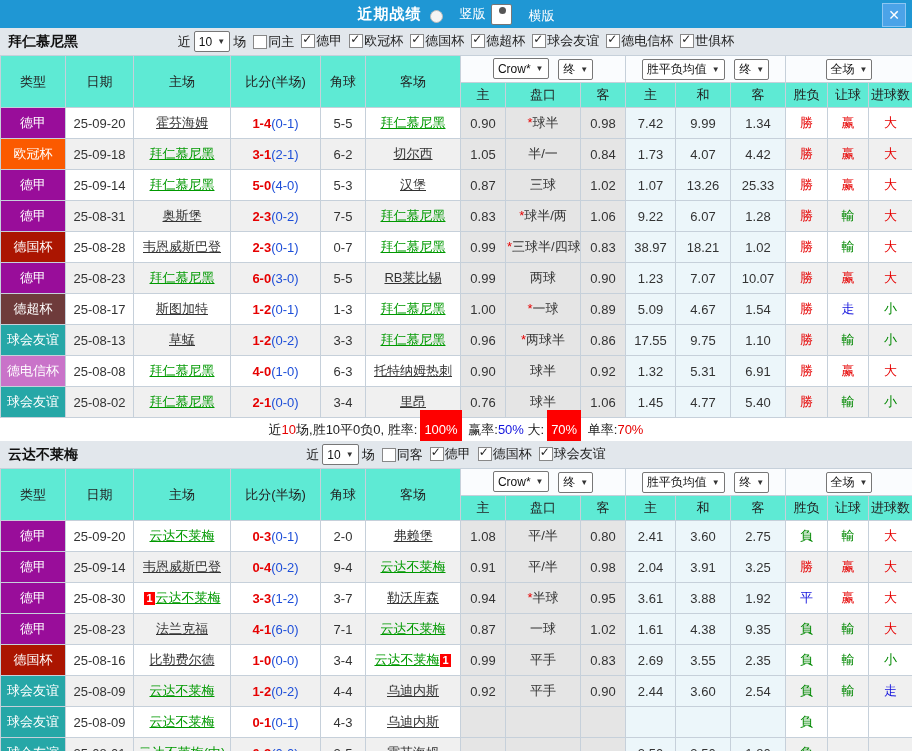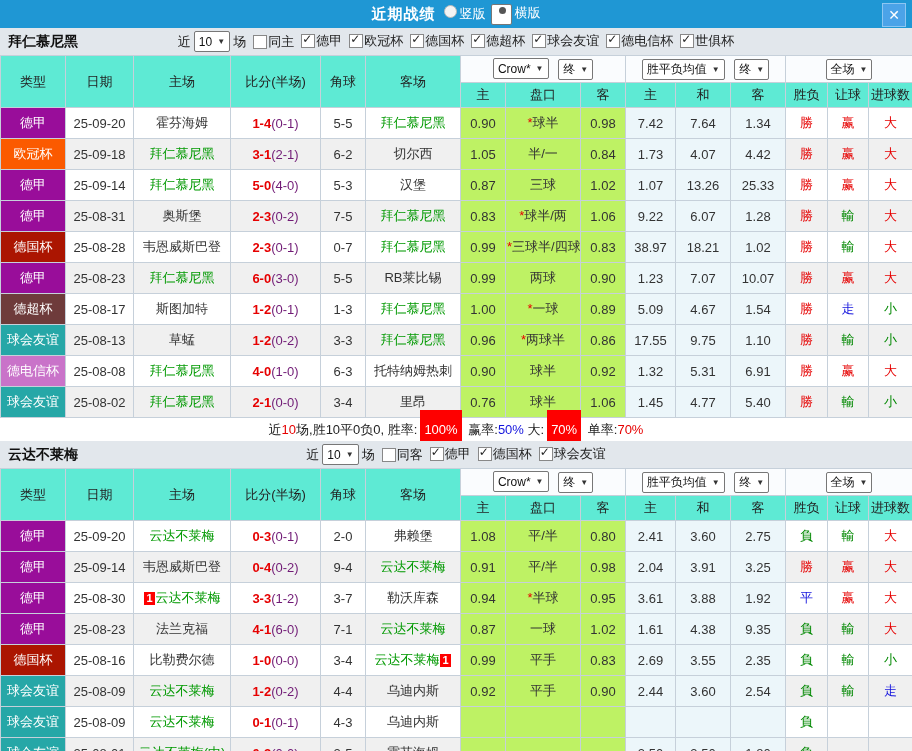--- a/index.html
+++ b/index.html
@@ -2,21 +2,21 @@
 <html><head>
 <meta charset="utf-8">
 <style>
   html,body{margin:0;padding:0;background:#fff;}
   body{font-family:"Liberation Sans","DejaVu Sans",sans-serif;}
   .page{position:relative;width:912px;height:751px;overflow:hidden;background:#fff;}
 
   
   .topbar{height:28px;background:#1f97d4;display:flex;align-items:center;justify-content:center;position:relative;color:#fff;}
   .topbar .title{font-weight:bold;font-size:15px;letter-spacing:1px;}
-  .radio-group{display:flex;align-items:flex-start;margin-left:2px;font-size:13px;}
+  .radio-group{display:flex;align-items:flex-end;margin-left:2px;font-size:13px;gap:14px;}
   .radio{display:inline-block;width:11px;height:11px;border-radius:50%;background:#f4f4f4;border:1px solid #bbb;margin:0 3px 0 6px;position:relative;vertical-align:middle;}
   .radio.sel::after{content:"";position:absolute;left:2px;top:2px;width:7px;height:7px;border-radius:50%;background:#555;}
   .close-btn{position:absolute;right:6px;top:3px;width:22px;height:22px;background:#4ba3e8;border:1px solid #8cc6f2;color:#fff;font-size:14px;font-weight:bold;display:flex;align-items:center;justify-content:center;cursor:pointer;}
   .close-btn::after{content:"✕";}
 
   
   .filterbar{height:27px;background:#e2e7ec;position:relative;display:flex;align-items:center;font-size:13px;color:#222;}
   .team-name{position:absolute;left:8px;font-weight:bold;font-size:14px;color:#111;}
   .filter-controls{margin:0 auto;display:flex;align-items:center;white-space:nowrap;}
   .sel{display:inline-flex;align-items:center;background:#fff;border:1px solid #777;height:19px;padding:0 4px;font-size:12px;color:#111;border-radius:2px;margin:0 3px;}
@@ -28,26 +28,26 @@
 
   
   table.grid{border-collapse:collapse;table-layout:fixed;width:912px;font-size:13px;color:#333;}
   table.grid th,table.grid td{border:1px solid #c6d0da;text-align:center;overflow:hidden;white-space:nowrap;}
   thead th{background:#5eead4;font-weight:normal;color:#222;height:22px;}
   thead tr.h1 th{height:24px;}
   thead th.th-group{background:#fafcfe;}
   tbody td{height:28px;background:#fff;}
   tr.alt td{background:#f0f0f0;}
   td.type{color:#fff;font-size:13px;}
-  td.ah,tr.alt td.ah{background:#bef264;}
+  td.ah,tr.alt td.ah{background:#e5e5e5;}
   td.eu,tr.alt td.eu{background:#ecf6fa;}
   .focus{color:#009900;}
-  .team-link{cursor:pointer;}
+  .team-link{cursor:pointer;text-decoration:underline;}
   .sc-main{color:#e60000;font-weight:bold;}
-  .sc-half{color:#701a75;}
+  .sc-half{color:#1d4ed8;}
   .star{color:#e60000;}
   .c-red{color:#e60000;}
   .c-green{color:#008800;}
   .c-blue{color:#1414dd;text-align:right;}
   .badge{display:inline-block;background:#fe0000;color:#fff;font-size:11px;line-height:13px;padding:0 2px;margin:0 1px;font-weight:bold;}
 
   
   .summary{height:23px;line-height:23px;text-align:center;font-size:13px;color:#222;white-space:pre;}
   .box-red{background:#fe0000;color:#fff;padding:12px 4px;margin:0 3px;}
 </style>
@@ -173,21 +173,21 @@
           <td class="type" style="background: rgb(153, 13, 154);">德甲</td>
           <td class="date">25-09-20</td>
           <td class="team"><span class="team-link">霍芬海姆</span></td>
           <td class="score"><span class="sc-main">1-4</span><span class="sc-half">(0-1)</span></td>
           <td class="corner">5-5</td>
           <td class="team"><span class="team-link focus">拜仁慕尼黑</span></td>
           <td class="ah">0.90</td>
           <td class="ah"><span class="star">*</span>球半</td>
           <td class="ah">0.98</td>
           <td class="eu">7.42</td>
-          <td class="eu">7.64</td>
+          <td class="eu">9.99</td>
           <td class="eu">1.34</td>
           <td class="resc c-red">勝</td>
           <td class="resc c-red">赢</td>
           <td class="resc c-red">大</td>
         </tr>
         <tr class="alt">
           <td class="type" style="background: rgb(251, 90, 0);">欧冠杯</td>
           <td class="date">25-09-18</td>
           <td class="team"><span class="team-link focus">拜仁慕尼黑</span></td>
           <td class="score"><span class="sc-main">3-1</span><span class="sc-half">(2-1)</span></td>

